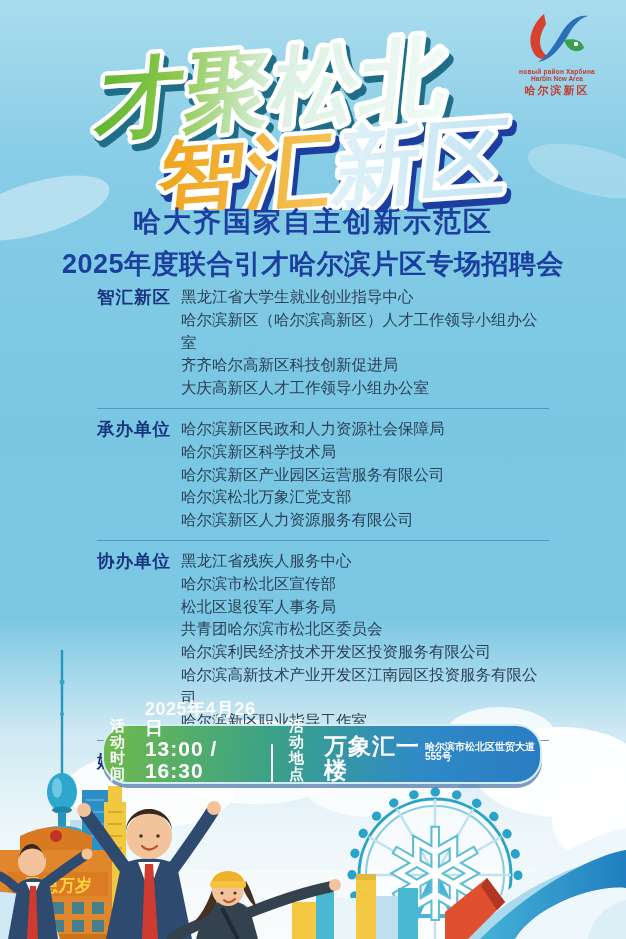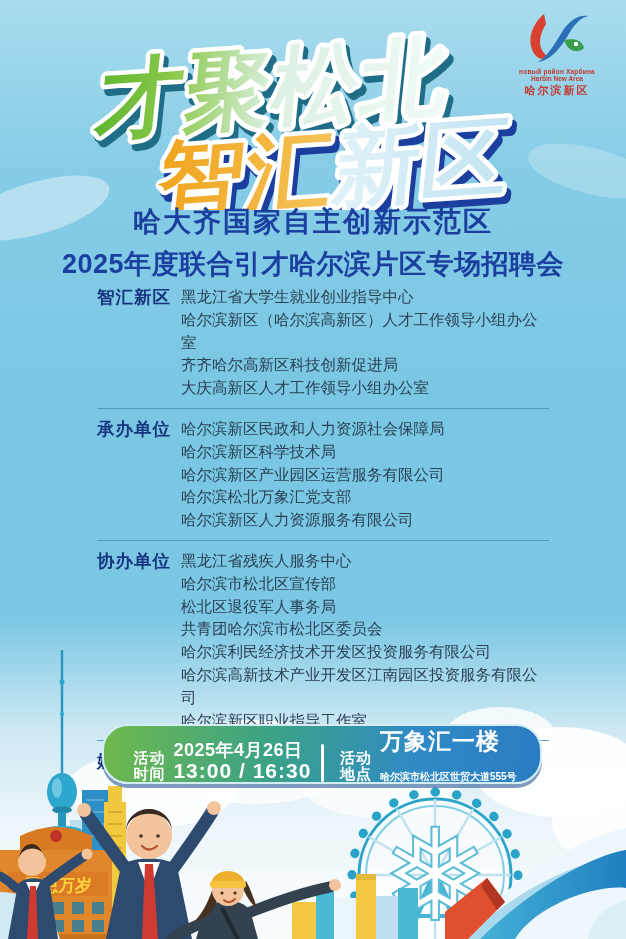--- a/index.html
+++ b/index.html
@@ -43,23 +43,23 @@
     background:linear-gradient(96deg,#6fb94c 0%,#3ba287 38%,#2f8ac6 72%,#2a7cc2 100%);
     border:2px solid #d4ecf4;border-radius:26px;
     box-shadow:0 4px 0 rgba(21,75,140,.55);
     display:flex;align-items:flex-end;justify-content:center;color:#fff;
   }
   .bar-label{display:flex;flex-direction:column;font-size:15px;font-weight:900;line-height:16px;letter-spacing:1px;margin:0 8px 0 6px;}
   .bar-datetime{display:flex;flex-direction:column;line-height:1.05;}
   .bar-date{font-size:18px;font-weight:900;letter-spacing:.5px;}
   .bar-time{font-size:21px;font-weight:900;letter-spacing:1px;}
   .bar-sep{width:2.5px;height:38px;background:#fff;border-radius:2px;margin:0 10px;}
-  .bar-venue{display:flex;flex-direction:column;line-height:1.05;}
+  .bar-venue{display:flex;flex-direction:row;line-height:1.05;}
   .venue-name{font-size:23px;font-weight:900;letter-spacing:1px;}
-  .venue-addr{font-size:10px;font-weight:bold;margin-top:18px;}
+  .venue-addr{font-size:10px;font-weight:bold;margin-top:8px;}
 
   
   .illustration{position:absolute;left:0;top:640px;width:626px;height:299px;z-index:1;}
 </style>
 </head>
 <body>
 
 <div class="poster">
 
   <div class="bg-blob blob1"></div>

